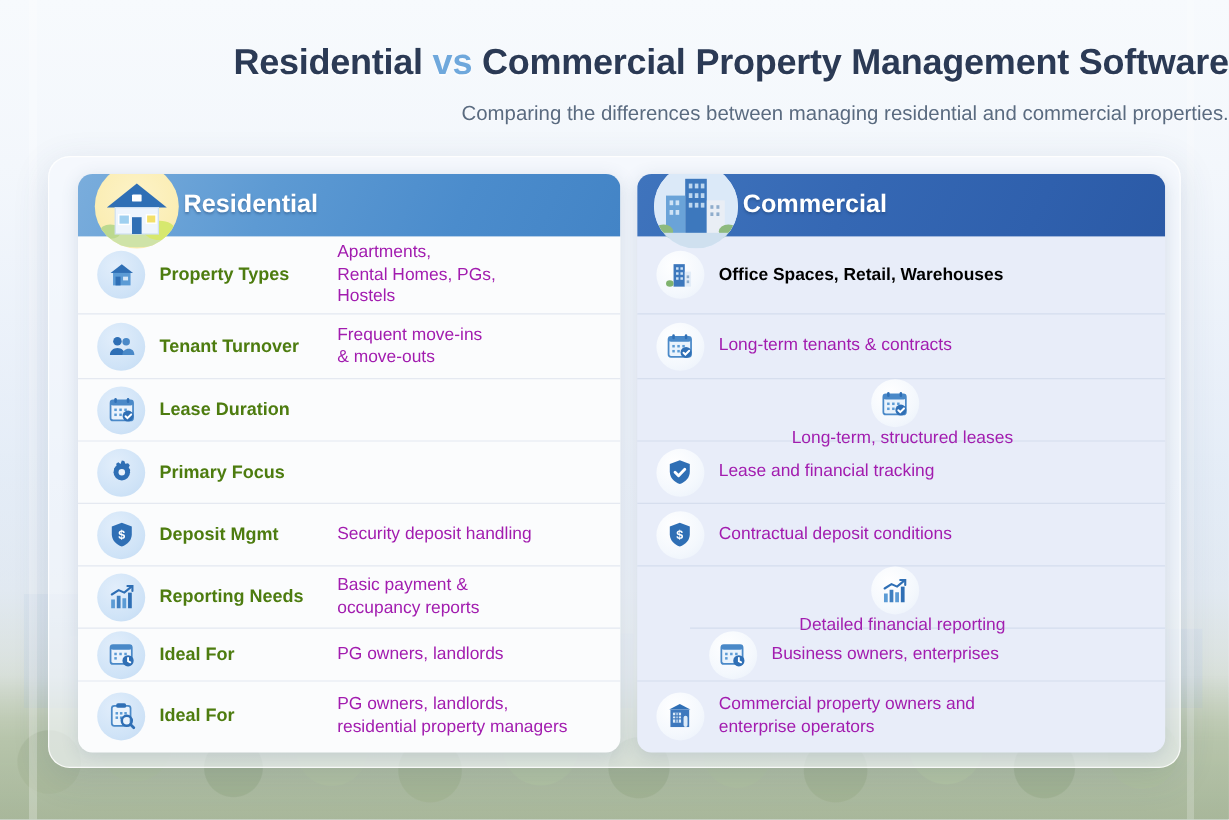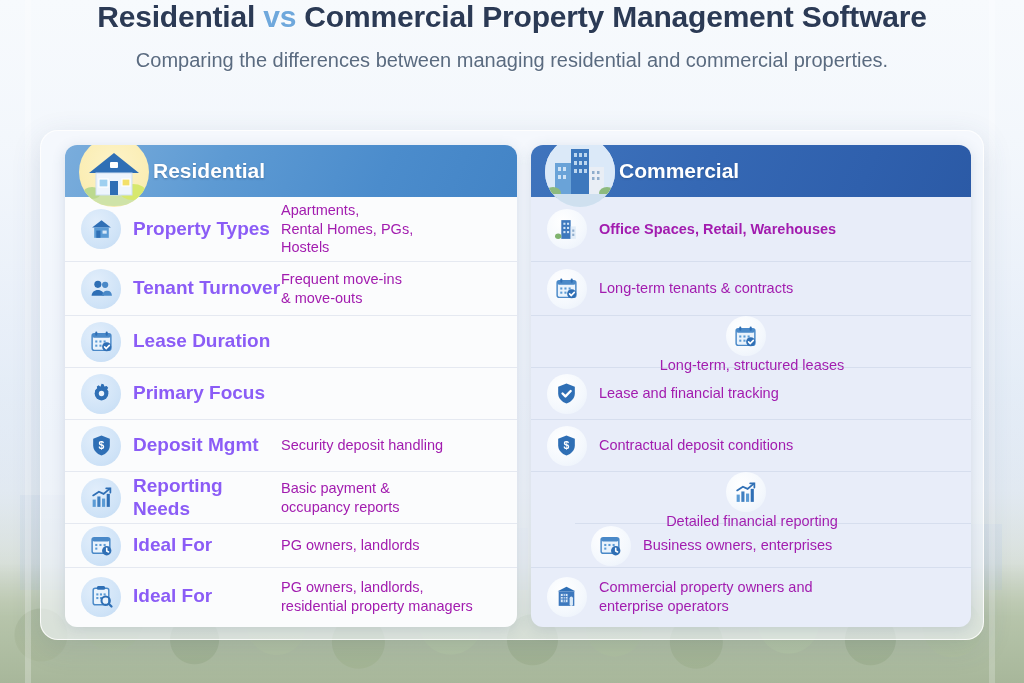--- a/index.html
+++ b/index.html
@@ -68,35 +68,35 @@
   #mullions {
     position: absolute; inset: 0; z-index: 4; opacity: .30;
     background:
       linear-gradient(to right, transparent 0 2.4%, rgba(255,255,255,.85) 2.4% 3.0%, transparent 3.0% 100%),
       linear-gradient(to right, transparent 0 96.6%, rgba(255,255,255,.7) 96.6% 97.2%, transparent 97.2% 100%);
   }
 
   
   #page { position: absolute; inset: 0; z-index: 10; }
 
-  #header { text-align: center; }
+  #header { text-align: right; padding-top: 36px; }
 
   #title {
     font-size: 30px;
     font-weight: bold;
     color: #2b3a55;
     letter-spacing: -.2px;
     line-height: 1.1;
     text-shadow: 0 1px 1px rgba(255,255,255,.8);
   }
   #title .accent { color: #6fa8dc; }
 
   #subtitle {
     margin-top: 16px;
-    font-size: 20px;
+    font-size: 17px;
     color: #5a6b80;
     text-shadow: 0 1px 1px rgba(255,255,255,.7);
   }
 
   
   #board {
     position: absolute;
     left: 40px; top: 130px;
     width: 944px; height: 510px;
     border-radius: 18px;
@@ -187,34 +187,34 @@
     display: flex; align-items: center; justify-content: center;
     margin-right: 12px;
   }
   #panel-residential .row-icon { background: radial-gradient(circle at 38% 32%, #e2eefb 0%, #cfe3f7 65%, #c2daf3 100%); }
   #panel-commercial  .row-icon { background: radial-gradient(circle at 38% 32%, #ffffff 0%, #f4f8fd 60%, #e9f0fa 100%); }
   .row-icon svg { width: 25px; height: 25px; display: block; }
 
   .row-label {
     width: 148px;
     flex: 0 0 148px;
-    font-size: 19px;
+    font-size: 15px;
     font-weight: bold;
-    color: #8b5cf6;
+    color: #4d7c0f;
     line-height: 1.2;
   }
   .row-value {
     flex: 1;
     font-size: 14.5px;
     color: #a21caf;
     line-height: 1.28;
     white-space: pre-line;
   }
   #panel-commercial .row-value { margin-left: 0; }
-  .row-value.highlight { color: #a21caf; font-weight: bold; }
+  .row-value.highlight { color: #000000; font-weight: bold; }
 </style>
 </head>
 <body>
 
 <div id="backdrop"></div>
 <div id="skyline">
     <div style="left: 20px; width: 70px; height: 95px;"></div>
     <div style="left: 58px; width: 44px; height: 60px;"></div>
     <div style="left: 96px; width: 88px; height: 130px;"></div>
     <div style="left: 150px; width: 52px; height: 75px;"></div>

